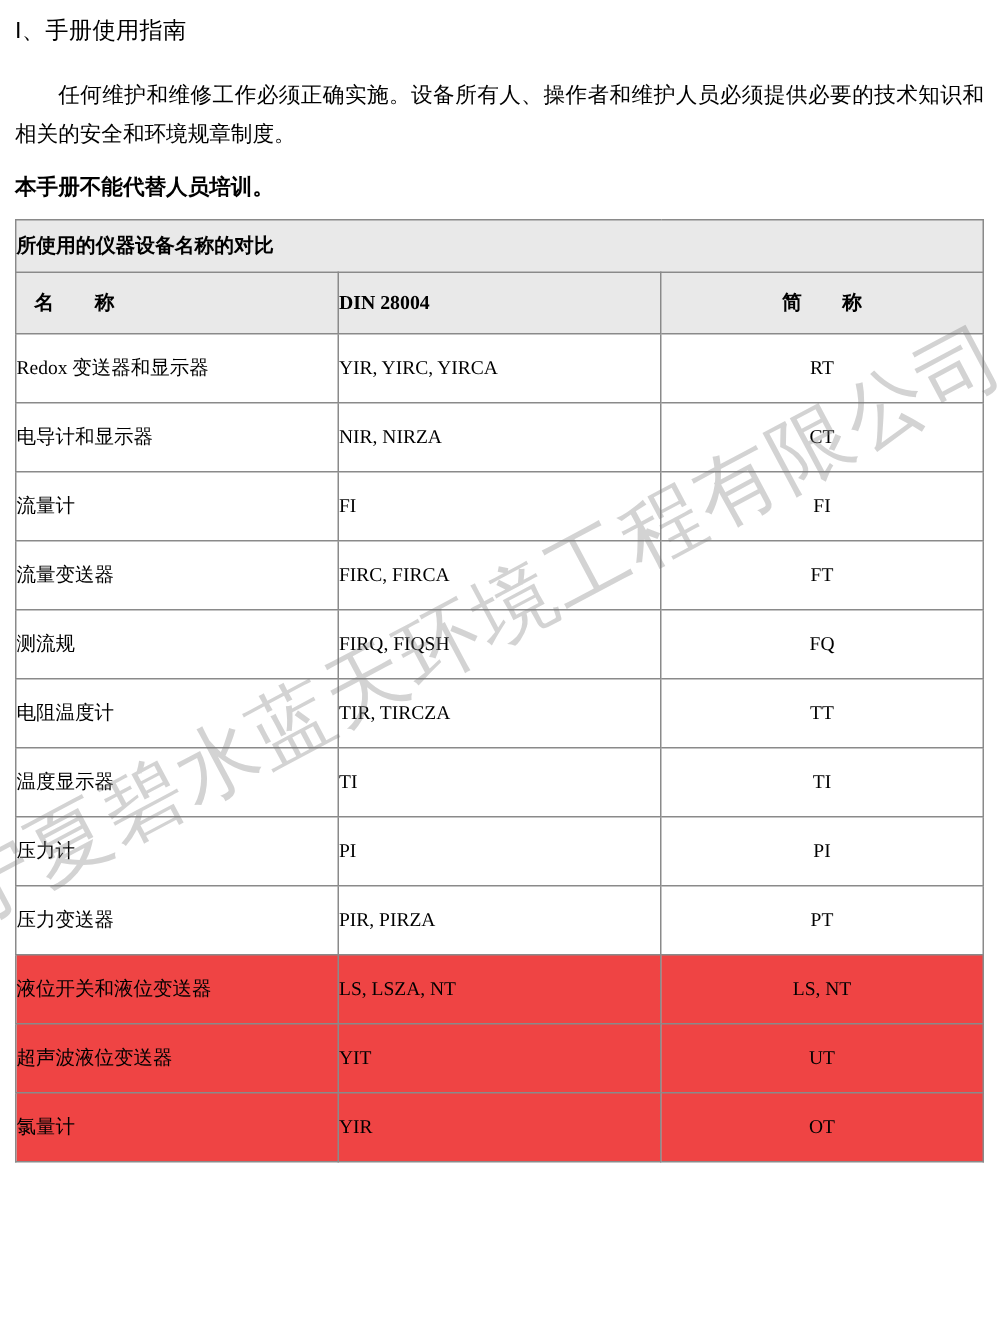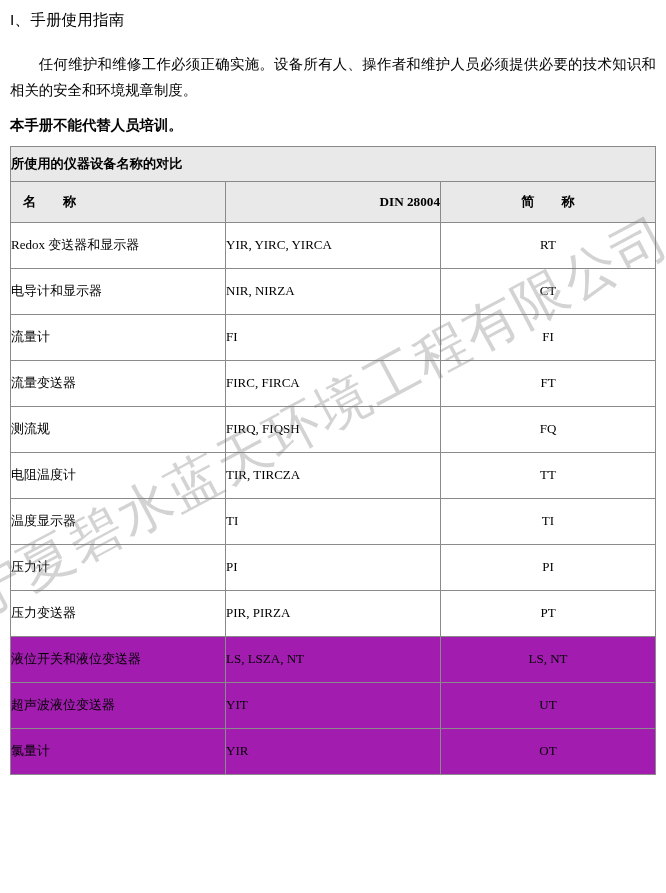--- a/index.html
+++ b/index.html
@@ -90,21 +90,21 @@
   }
   td.col-din {
     width: 212px;
     padding-left: 8px;
     text-align: left;
   }
   td.col-abbr {
     text-align: center;
   }
   tr.shaded td {
-    background: #a21caf;
+    background: #ef4444;
   }
   .watermark {
     position: absolute;
     left: 0;
     top: 0;
     width: 666px;
     height: 893px;
     z-index: 5;
     pointer-events: none;
   }
@@ -134,21 +134,21 @@
 
     <p class="bold-note">本手册不能代替人员培训。</p>
 
     <table class="instr-table">
       <tbody>
         <tr class="cap-row">
           <td colspan="3">所使用的仪器设备名称的对比</td>
         </tr>
         <tr class="hdr-row">
           <td class="col-name" style=""><span class="hdr-spaced">名    称</span></td>
-          <td class="col-din" style="text-align:right">DIN 28004</td>
+          <td class="col-din" style="text-align:left">DIN 28004</td>
           <td class="col-abbr"><span class="hdr-spaced">简    称</span></td>
         </tr>
 
         <tr>
           <td class="col-name">Redox 变送器和显示器</td>
           <td class="col-din">YIR, YIRC, YIRCA</td>
           <td class="col-abbr">RT</td>
         </tr>
         <tr>
           <td class="col-name">电导计和显示器</td>

